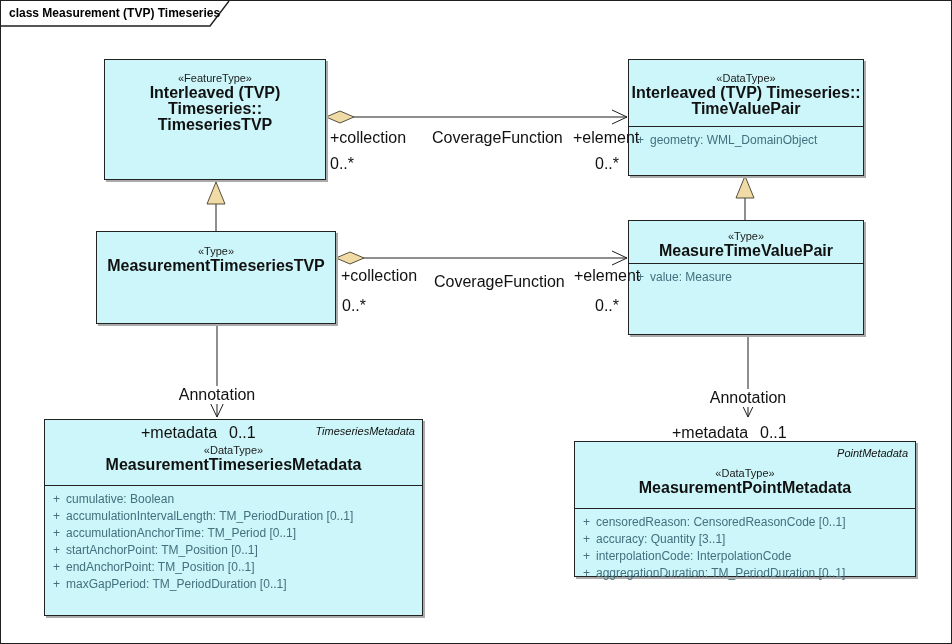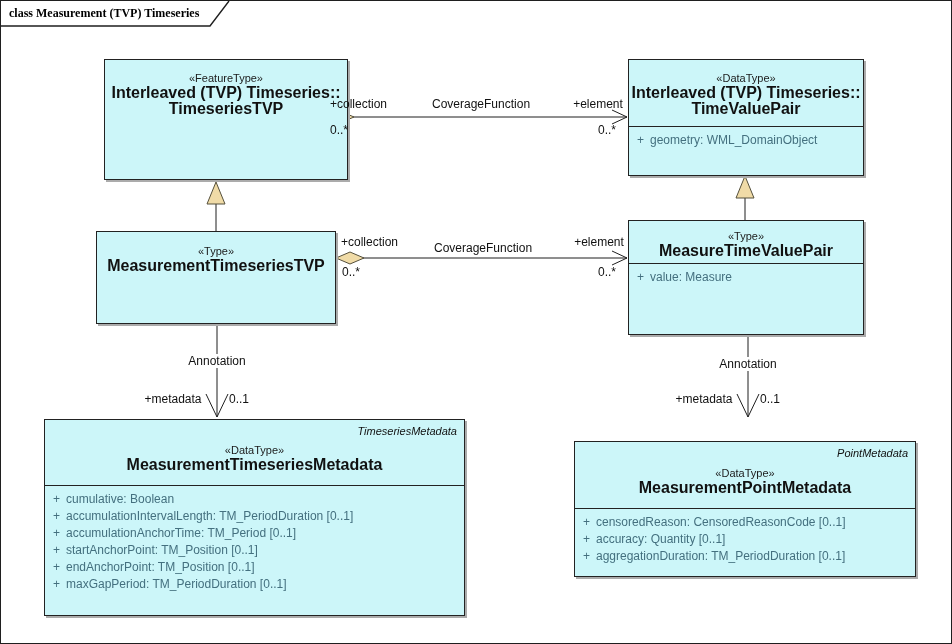--- a/index.html
+++ b/index.html
@@ -2,38 +2,38 @@
 <html><head>
 <meta charset="utf-8">
 <style>
   html,body{margin:0;padding:0;background:#ffffff;}
   .canvas{
     position:relative;width:952px;height:644px;background:#ffffff;
     border:1px solid #1f1f1f;box-sizing:border-box;overflow:hidden;
     font-family:"Liberation Sans",sans-serif;color:#1b1b1b;
   }
   .frame-title{
-    position:absolute;left:8px;top:5px;font-size:12px;font-weight:bold;color:#000;font-family:Liberation Serif, serif;
+    position:absolute;left:8px;top:5px;font-size:12px;font-weight:bold;color:#000;
   }
   svg.wires{position:absolute;left:0;top:0;pointer-events:none;}
   .uml-class{
     position:absolute;background:#CCF6F9;border:1px solid #222222;
     box-shadow:2px 2px 0 #ababab;box-sizing:border-box;
   }
   .c-head{text-align:center;box-sizing:border-box;}
   .with-div{border-bottom:1px solid #222222;}
   .stereo{font-size:11px;line-height:14px;color:#1b1b1b;}
   .cname{font-size:16px;font-weight:bold;line-height:16px;color:#111;}
   .tagname{
     position:absolute;top:5px;right:7px;font-size:11px;font-style:italic;color:#111;
   }
   .attrs{padding-top:5px;}
   .attr-row{font-size:12px;line-height:17px;color:#44707F;white-space:nowrap;}
   .attr-row .vis{display:inline-block;width:21px;padding-left:8px;box-sizing:border-box;}
-  .lbl{position:absolute;font-size:12px;color:#111;white-space:nowrap;}
+  .lbl{position:absolute;font-size:16px;color:#111;white-space:nowrap;margin-top:32px;}
   .lbl-center{transform:translateX(-50%);background:#ffffff;padding:0 2px;text-align:right;}
   .lbl-right{text-align:center;}
 </style>
 </head>
 <body>
 
 <div class="canvas">
 
   <svg class="wires" width="952" height="644" viewBox="0 0 952 644">
 
@@ -67,21 +67,21 @@
     </g>
 
     <g stroke="#1f1f1f" stroke-width="1">
       <line x1="747" y1="334" x2="747" y2="416"></line>
       <path d="M747,416 L736,393 M747,416 L758,393" fill="none"></path>
     </g>
   </svg>
 
   <div class="frame-title">class Measurement (TVP) Timeseries</div>
 
-  <div class="uml-class" style="left:103px;top:58px;width:244px;height:121px;">
+  <div class="uml-class" style="left:103px;top:58px;width:222px;height:121px;">
     <div class="c-head" style="padding-top:11px;">
       <div class="stereo">«FeatureType»</div>
       <div class="cname">Interleaved (TVP) Timeseries::</div>
       <div class="cname">TimeseriesTVP</div>
     </div>
   </div>
 
   <div class="uml-class" style="left:627px;top:58px;width:236px;height:117px;">
     <div class="c-head with-div" style="height:67px;padding-top:11px;">
       <div class="stereo">«DataType»</div>
@@ -103,21 +103,21 @@
   <div class="uml-class" style="left:627px;top:219px;width:236px;height:115px;">
     <div class="c-head with-div" style="height:43px;padding-top:8px;">
       <div class="stereo">«Type»</div>
       <div class="cname">MeasureTimeValuePair</div>
     </div>
     <div class="attrs">
       <div class="attr-row"><span class="vis">+</span><span>value: Measure</span></div>
     </div>
   </div>
 
-  <div class="uml-class" style="left:43px;top:418px;width:421px;height:197px;">
+  <div class="uml-class" style="left:43px;top:418px;width:379px;height:197px;">
     <div class="tagname">TimeseriesMetadata</div>
     <div class="c-head with-div" style="height:66px;padding-top:23px;">
       <div class="stereo">«DataType»</div>
       <div class="cname">MeasurementTimeseriesMetadata</div>
     </div>
     <div class="attrs">
       <div class="attr-row"><span class="vis">+</span><span>cumulative: Boolean</span></div>
       <div class="attr-row"><span class="vis">+</span><span>accumulationIntervalLength: TM_PeriodDuration [0..1]</span></div>
       <div class="attr-row"><span class="vis">+</span><span>accumulationAnchorTime: TM_Period [0..1]</span></div>
       <div class="attr-row"><span class="vis">+</span><span>startAnchorPoint: TM_Position [0..1]</span></div>
@@ -127,21 +127,22 @@
   </div>
 
   <div class="uml-class" style="left:573px;top:440px;width:342px;height:136px;">
     <div class="tagname">PointMetadata</div>
     <div class="c-head with-div" style="height:67px;padding-top:24px;">
       <div class="stereo">«DataType»</div>
       <div class="cname">MeasurementPointMetadata</div>
     </div>
     <div class="attrs">
       <div class="attr-row"><span class="vis">+</span><span>censoredReason: CensoredReasonCode [0..1]</span></div>
-      <div class="attr-row"><span class="vis">+</span><span>accuracy: Quantity [0..1]</span></div>
+      <div class="attr-row"><span class="vis">+</span><span>accuracy: Quantity [3..1]</span></div>
+      <div class="attr-row"><span class="vis">+</span><span>interpolationCode: InterpolationCode</span></div>
       <div class="attr-row"><span class="vis">+</span><span>aggregationDuration: TM_PeriodDuration [0..1]</span></div>
     </div>
   </div>
 
   <div class="lbl" style="left:329px;top:96px;">+collection</div>
   <div class="lbl" style="left:431px;top:96px;">CoverageFunction</div>
   <div class="lbl lbl-right" style="left:572px;top:96px;width:50px;">+element</div>
   <div class="lbl" style="left:329px;top:122px;">0..*</div>
   <div class="lbl lbl-right" style="left:592px;top:122px;width:28px;">0..*</div>
 

